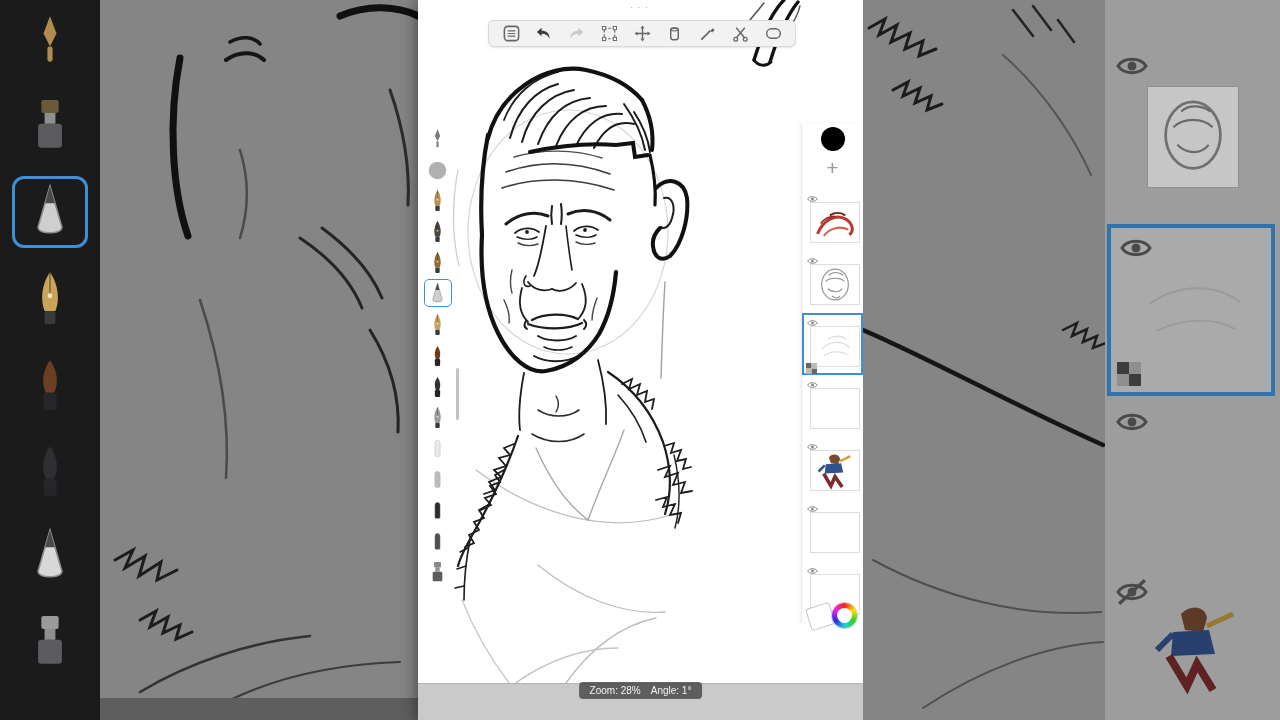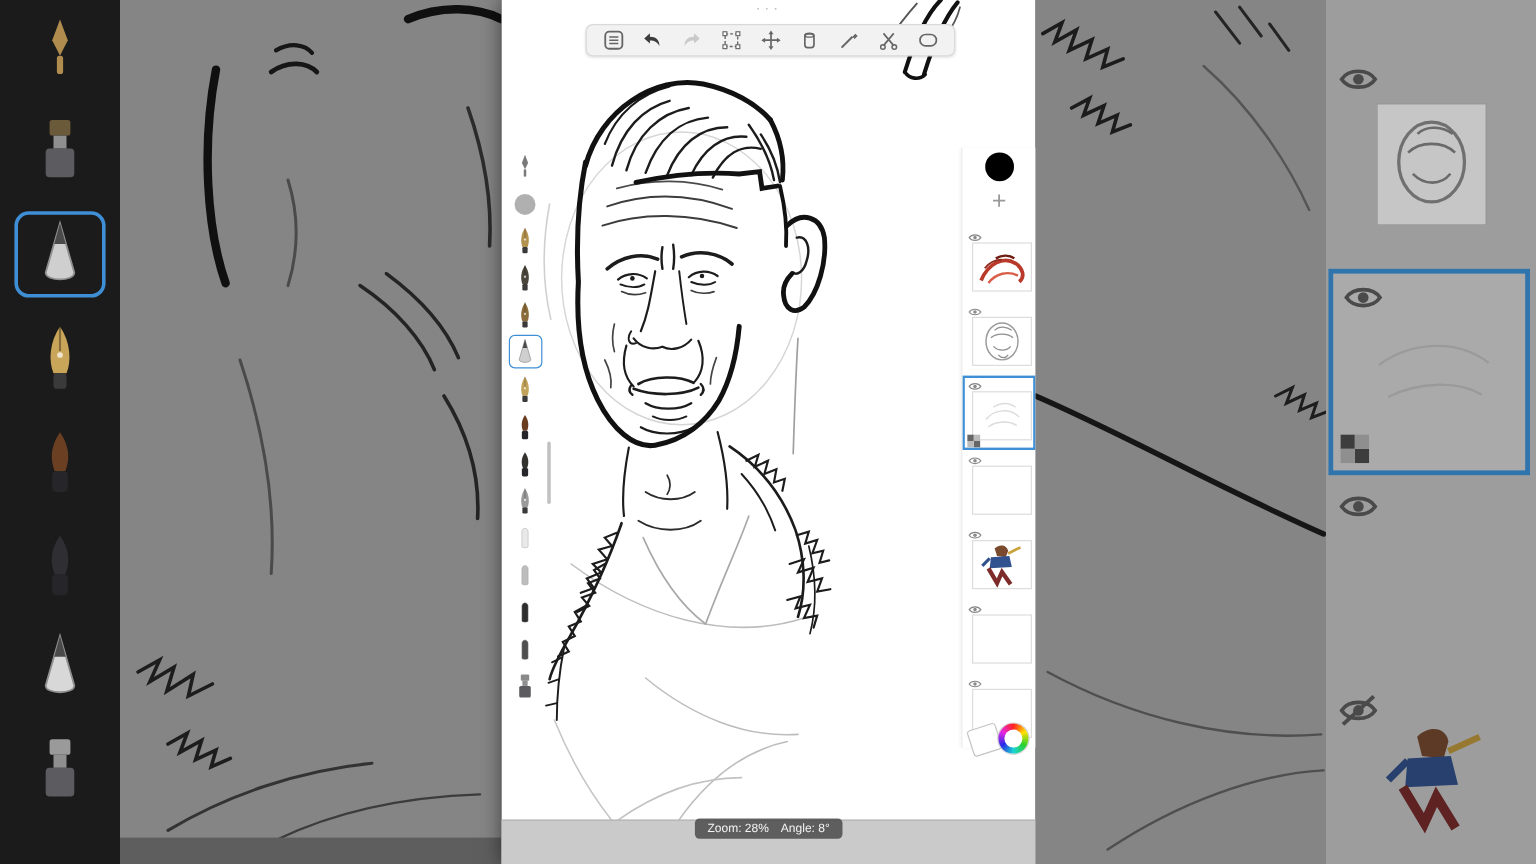--- a/index.html
+++ b/index.html
@@ -496,21 +496,21 @@
         </div>
     </div>
 
     <div class="wheel-area">
       <div class="page-shape"></div>
       <div class="color-wheel"></div>
     </div>
 
     <div class="statusbar">
       <span>Zoom: 28%</span>
-      <span>Angle: 8°</span>
+      <span>Angle: 1°</span>
     </div>
   </div>
 
   <div class="backdrop-right">
     <div class="right-canvas">
       <svg viewBox="0 0 242 720">
         <g fill="none" stroke-linecap="round">
           <path d="M6,28 l16,-9 -6,16 18,-10 -6,17 19,-9 -5,16 18,-8 -4,15 17,-7" stroke="#1c1c1c" stroke-width="3"></path>
           <path d="M30,90 l15,-8 -5,14 17,-8 -5,15 16,-7 -4,14 15,-6" stroke="#1c1c1c" stroke-width="3"></path>
           <path d="M150,10 l20,26 M170,6 l18,24 M195,20 l16,22" stroke="#242424" stroke-width="2.5"></path>

